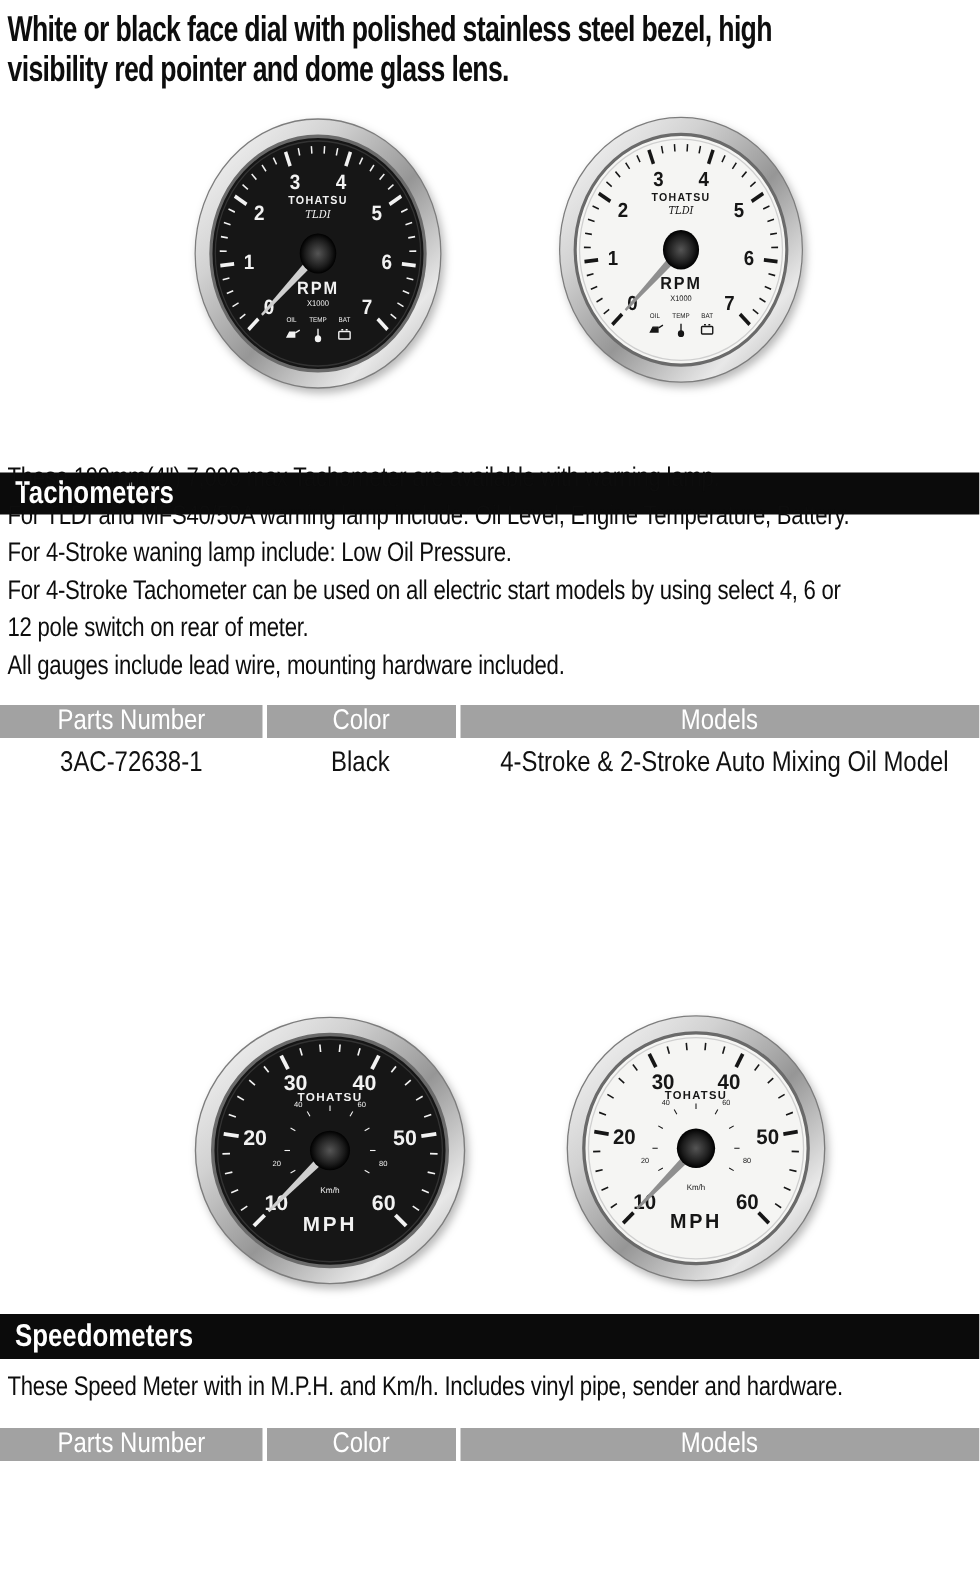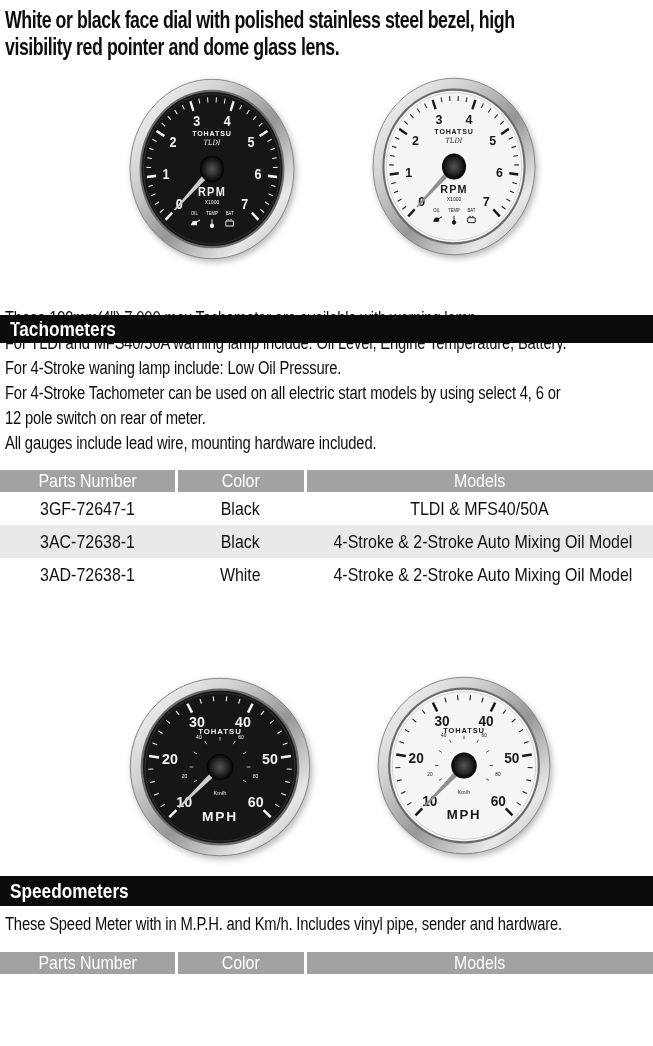--- a/index.html
+++ b/index.html
@@ -244,32 +244,22 @@
     </colgroup>
     <thead>
       <tr>
         <th><span class="cond">Parts Number</span></th>
         <th><span class="cond">Color</span></th>
         <th><span class="cond">Models</span></th>
       </tr>
     </thead>
     <tbody>
       <tr>
-        <td><span class="cond">3GF-72647-1</span></td>
-        <td><span class="cond">Black</span></td>
-        <td><span class="cond">TLDI &amp; MFS40/50A</span></td>
-      </tr>
-      <tr>
         <td><span class="cond">3AC-72638-1</span></td>
         <td><span class="cond">Black</span></td>
-        <td><span class="cond">4-Stroke &amp; 2-Stroke Auto Mixing Oil Model</span></td>
-      </tr>
-      <tr>
-        <td><span class="cond">3AD-72638-1</span></td>
-        <td><span class="cond">White</span></td>
         <td><span class="cond">4-Stroke &amp; 2-Stroke Auto Mixing Oil Model</span></td>
       </tr>
     </tbody>
   </table>
 
 <div class="gauge" style="left:128px;top:676px;width:184px;height:182px"><svg viewBox="0 0 200 200" preserveAspectRatio="none">
       <defs>
         <linearGradient id="bz2" x1="0" y1="0" x2="1" y2="1">
           <stop offset="0" stop-color="#ffffff"></stop>
           <stop offset="0.3" stop-color="#d2d2d2"></stop>

